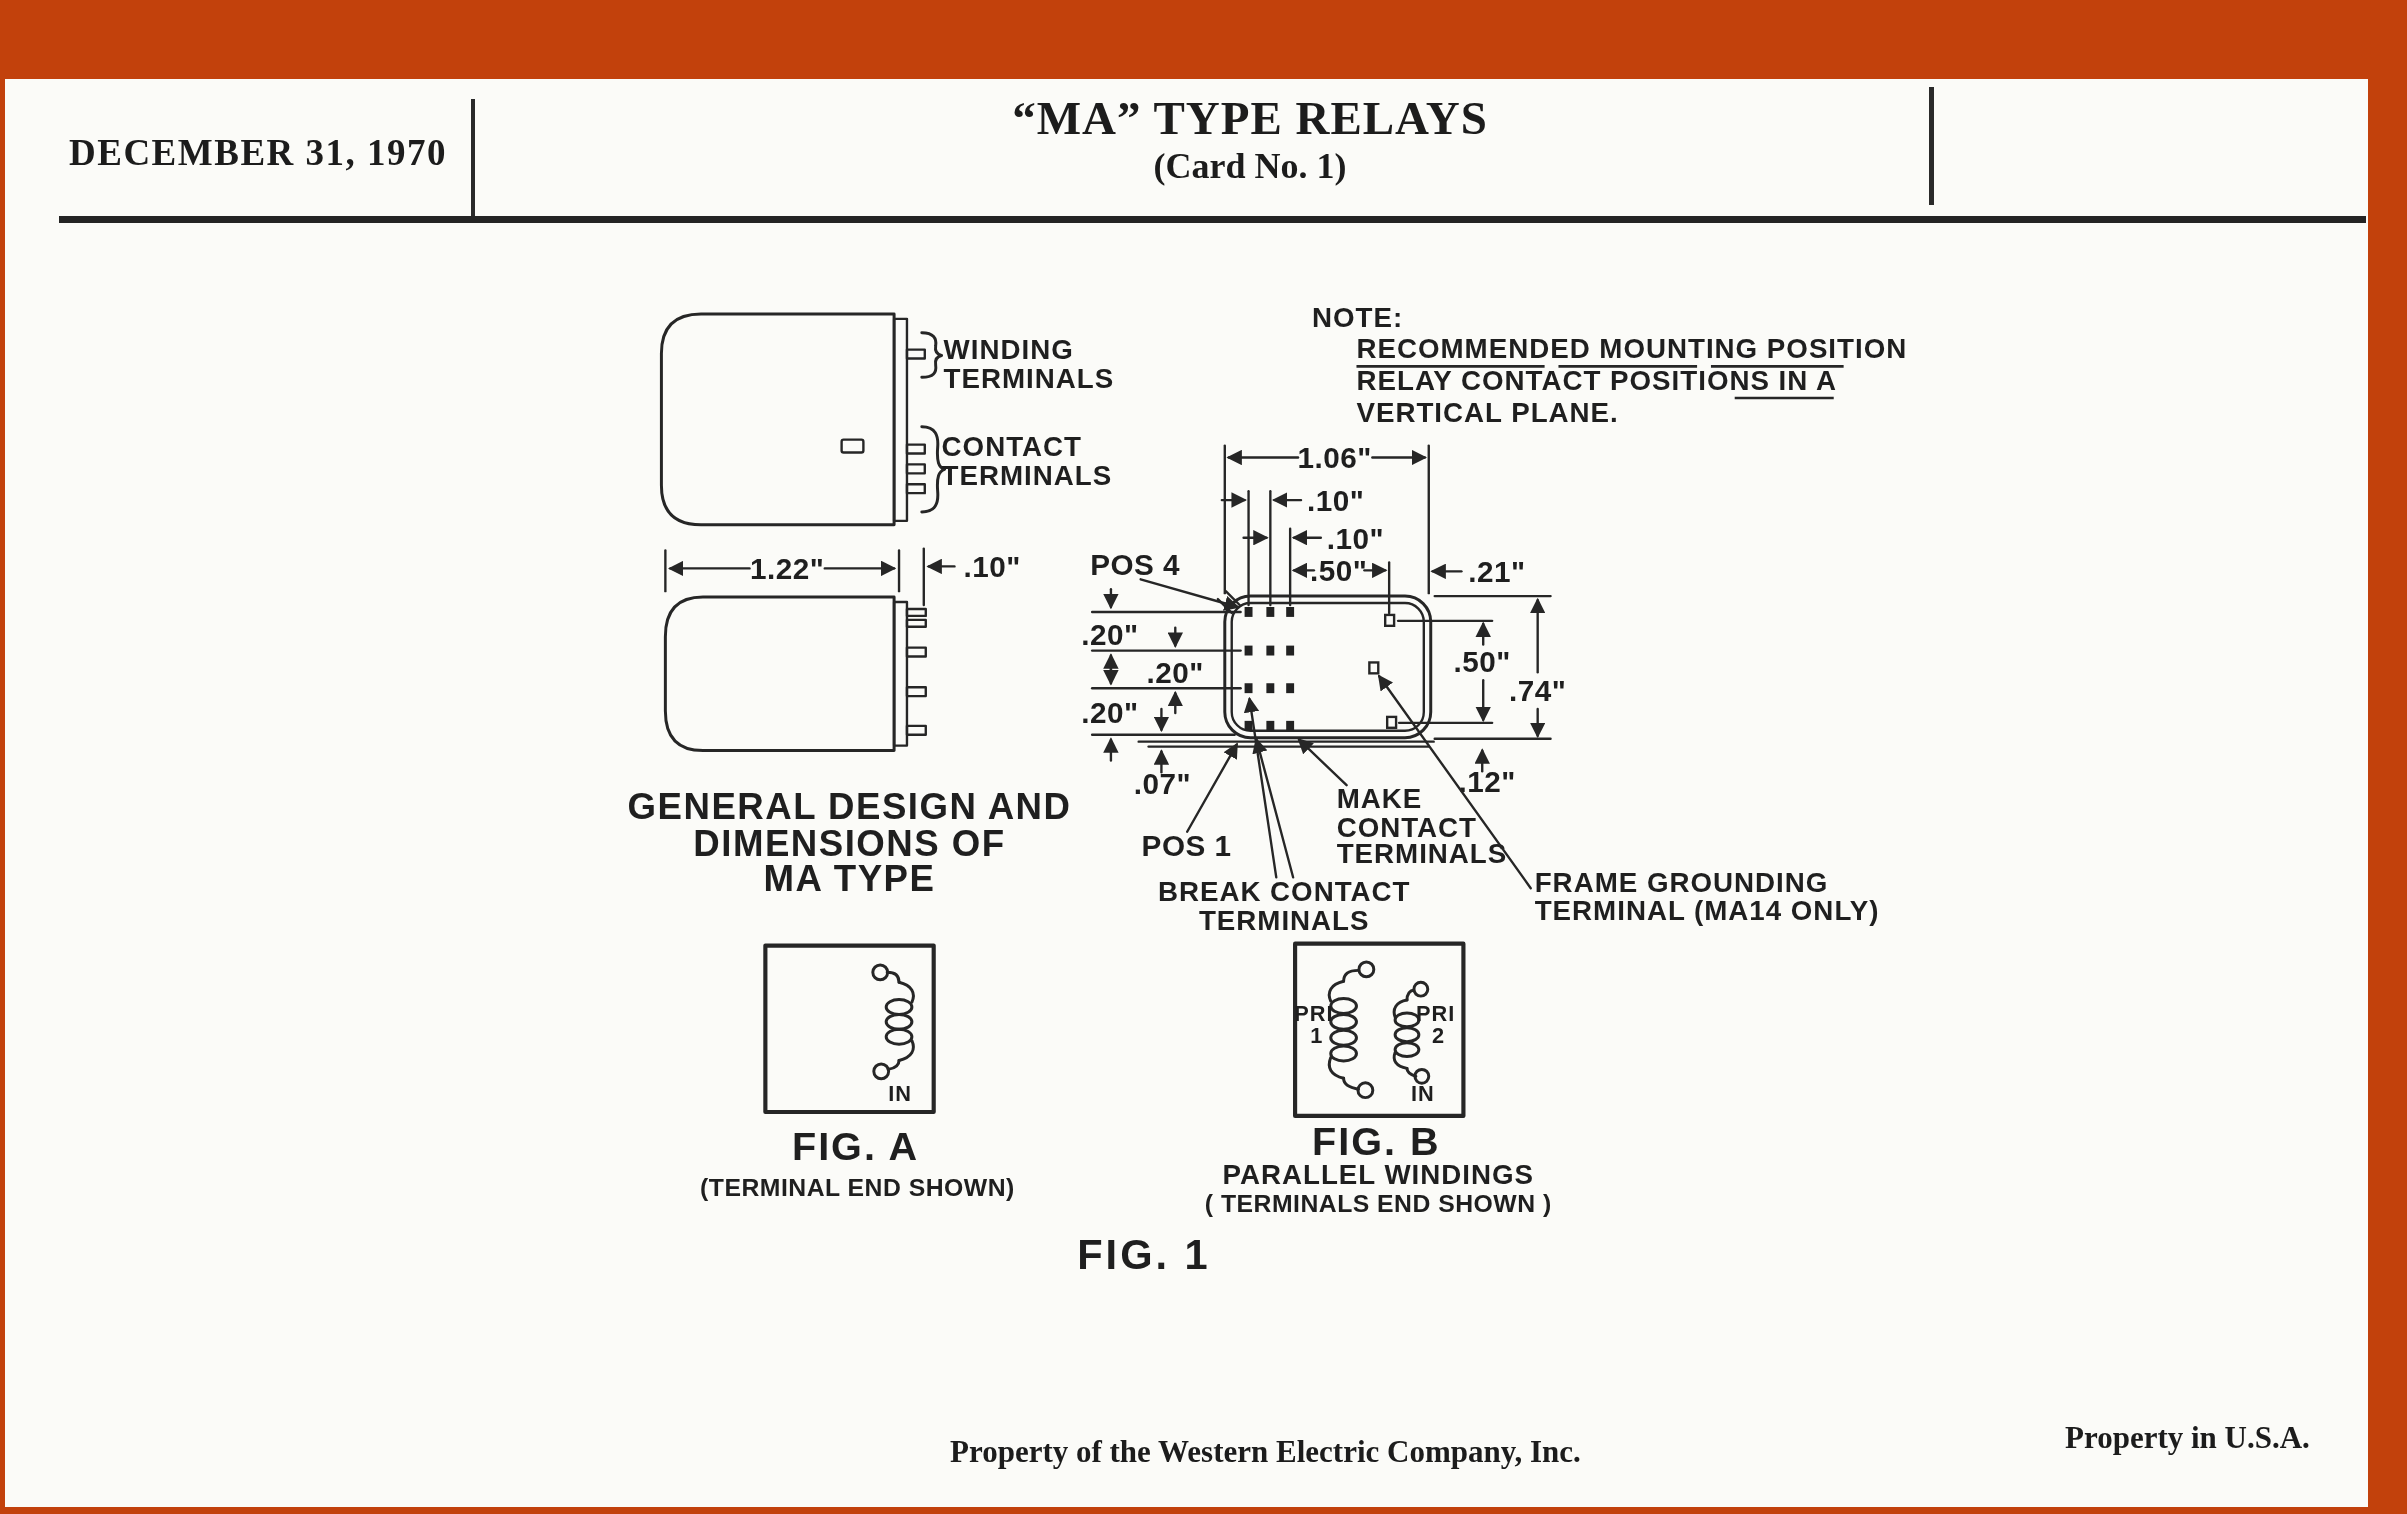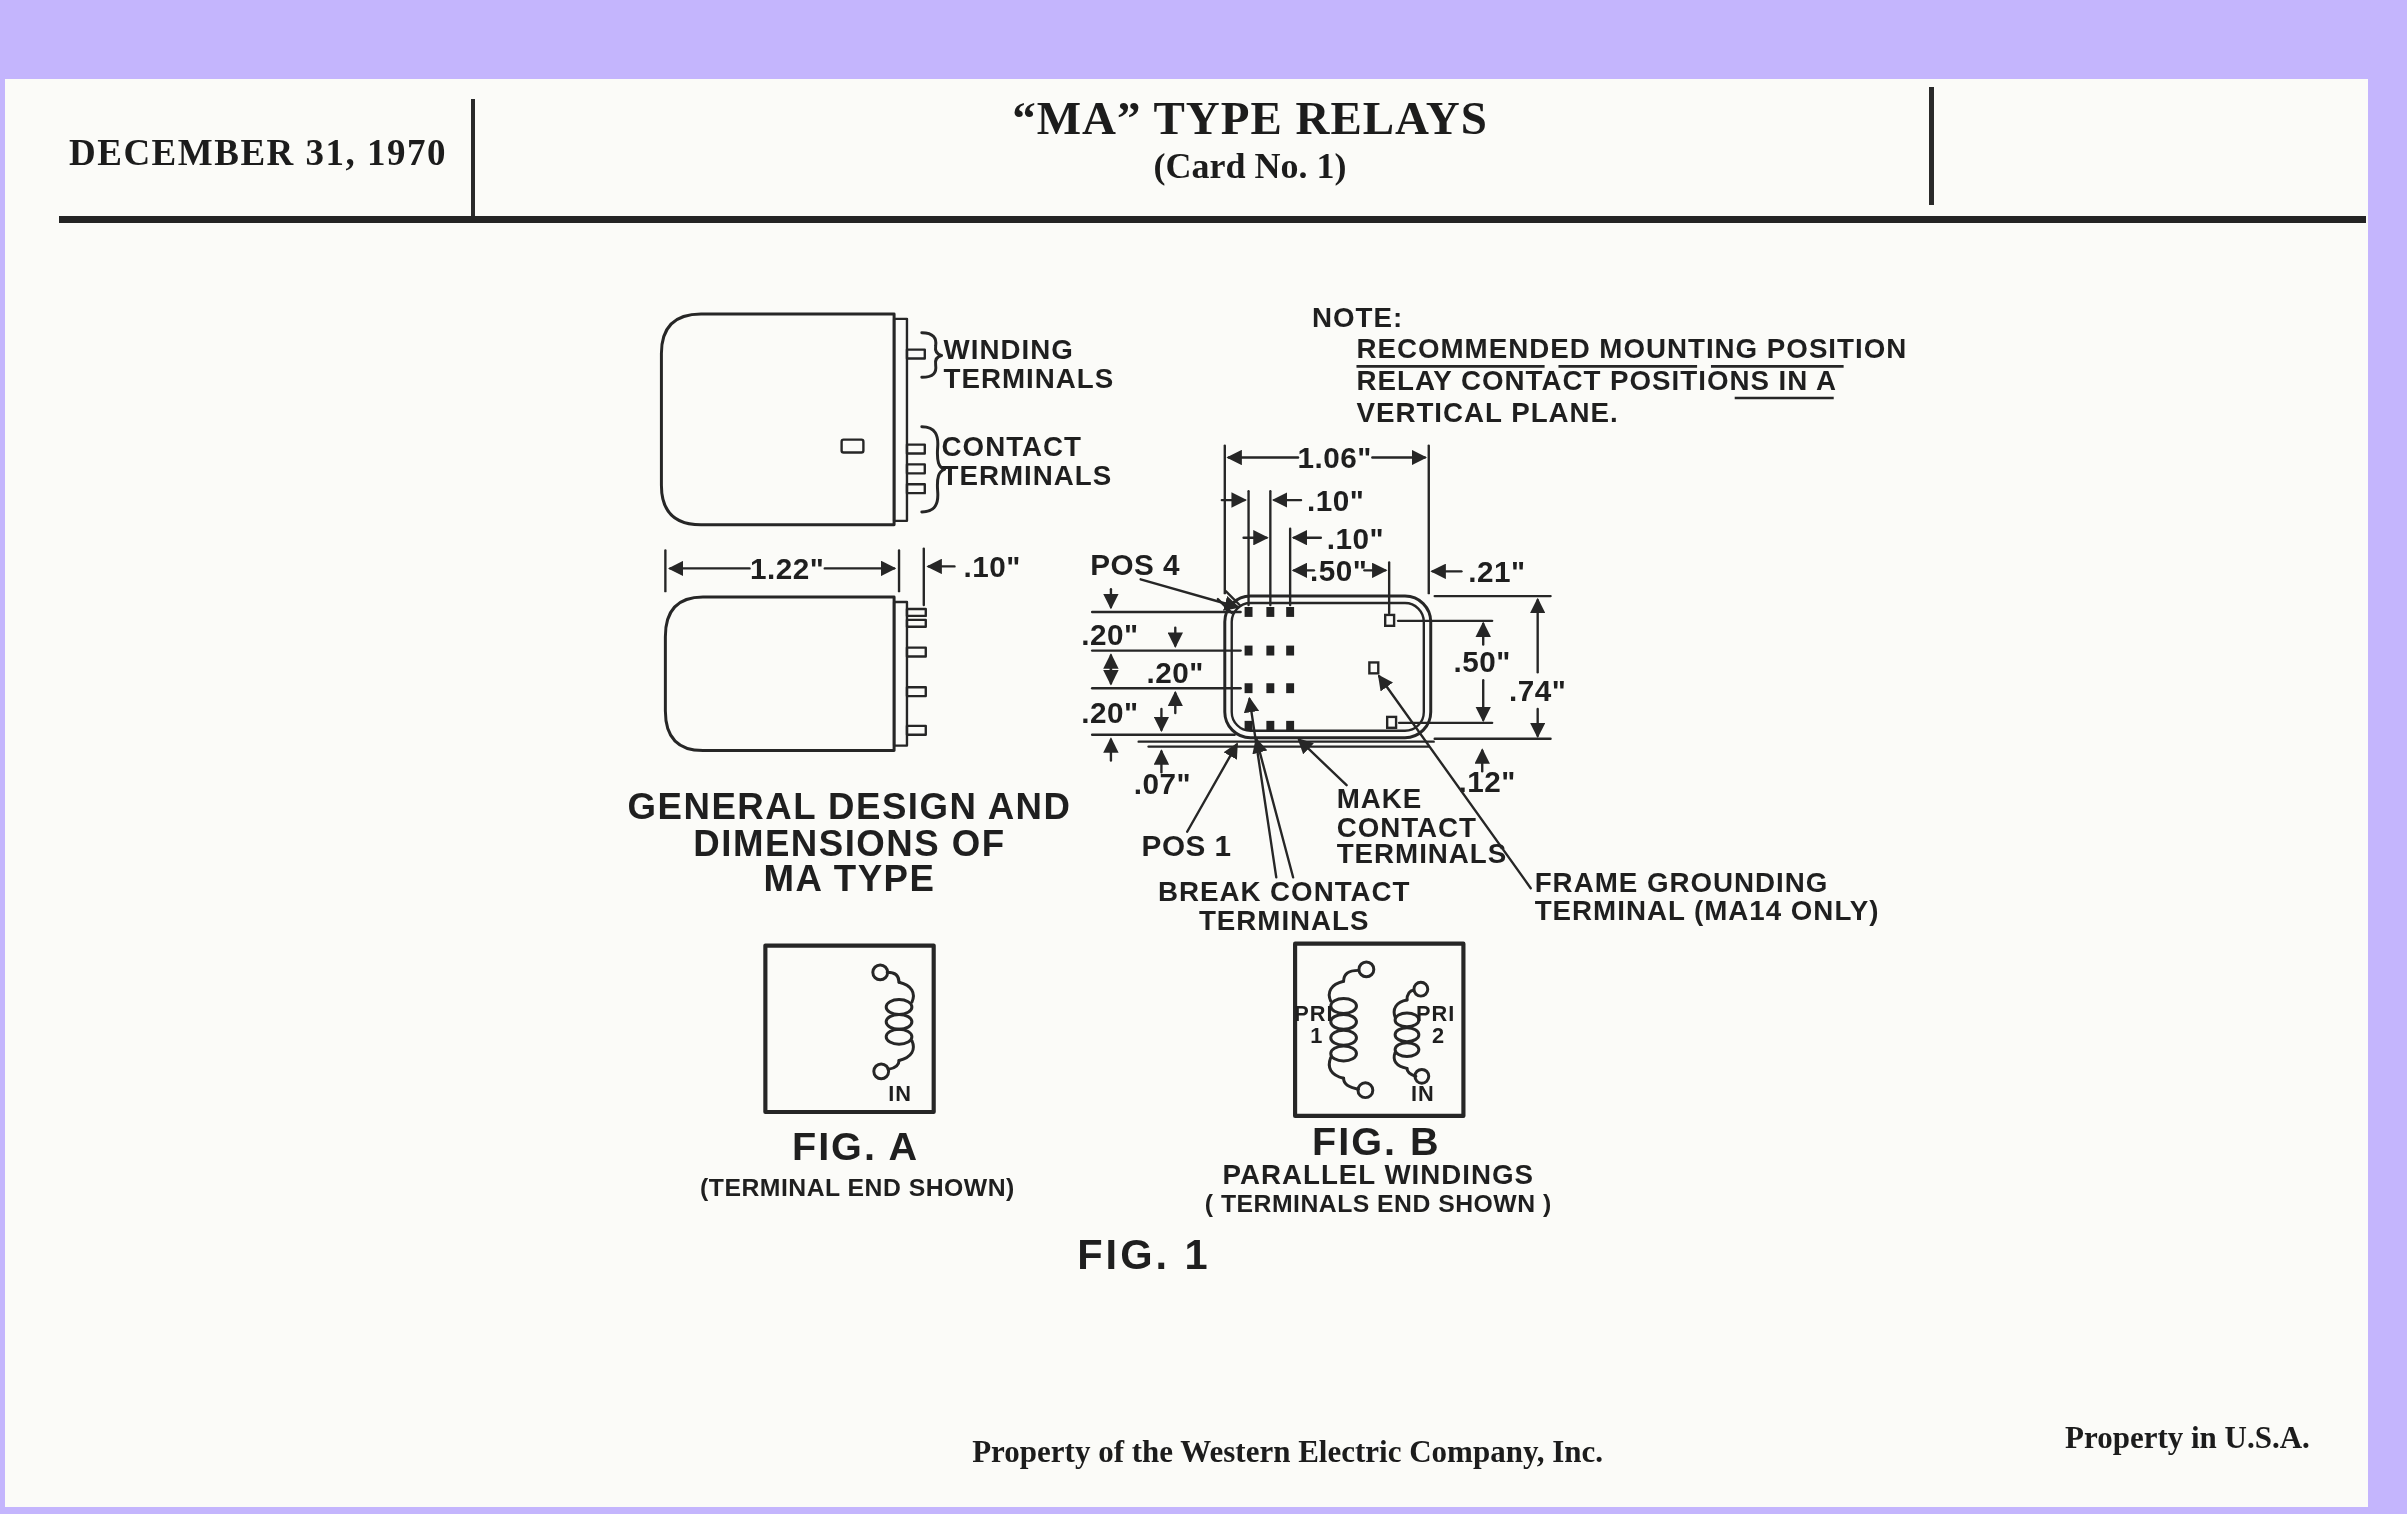--- a/index.html
+++ b/index.html
@@ -1,28 +1,28 @@
 <!DOCTYPE html>
 <html><head>
 <meta charset="utf-8">
 <style>
   html,body{margin:0;padding:0;background:#0b0b0b;}
-  #page{position:relative;width:2408px;height:1515px;background:#c4b5fd;overflow:hidden;
+  #page{position:relative;width:2408px;height:1515px;background:#c2410c;overflow:hidden;
         font-family:"Liberation Serif",serif;color:#1c1c1c;}
   #card{position:absolute;left:5px;top:79px;width:2363px;height:1428px;background:#fbfbf8;}
   .abs{position:absolute;}
   .date{left:69px;top:131px;font-size:37px;font-weight:bold;letter-spacing:1.5px;}
   .vline{background:#2a2a2a;}
   .v1{left:471px;top:99px;width:4px;height:118px;}
   .v2{left:1929px;top:87px;width:5px;height:118px;}
   .hrule{left:59px;top:216px;width:2307px;height:7px;background:#242424;}
   .titlewrap{left:933px;top:93px;width:634px;text-align:center;}
   .title{font-size:47px;font-weight:bold;letter-spacing:1px;line-height:1.1;}
   .cardno{font-size:36px;font-weight:bold;margin-top:0;}
-  .prop{left:950px;top:1434px;width:653px;text-align:right;font-size:31px;font-weight:bold;}
+  .prop{left:950px;top:1434px;width:653px;text-align:left;font-size:31px;font-weight:bold;}
   .printed{left:2065px;top:1420px;font-size:31px;font-weight:bold;}
   svg{position:absolute;left:0;top:0;}
   svg text{fill:#1f1f1f;font-family:"Liberation Sans",sans-serif;font-weight:bold;}
   .ln{stroke:#262626;stroke-width:3;fill:none;stroke-linecap:round;stroke-linejoin:round;}
   .thin{stroke-width:2.4;}
   .thk{stroke-width:4.2;}
   .fillsq{fill:#222;stroke:none;}
   .hollow{fill:#fbfbf8;stroke:#262626;stroke-width:2.4;}
   .t22{font-size:22px;letter-spacing:1px;}
   .t25{font-size:25px;letter-spacing:0.5px;}

